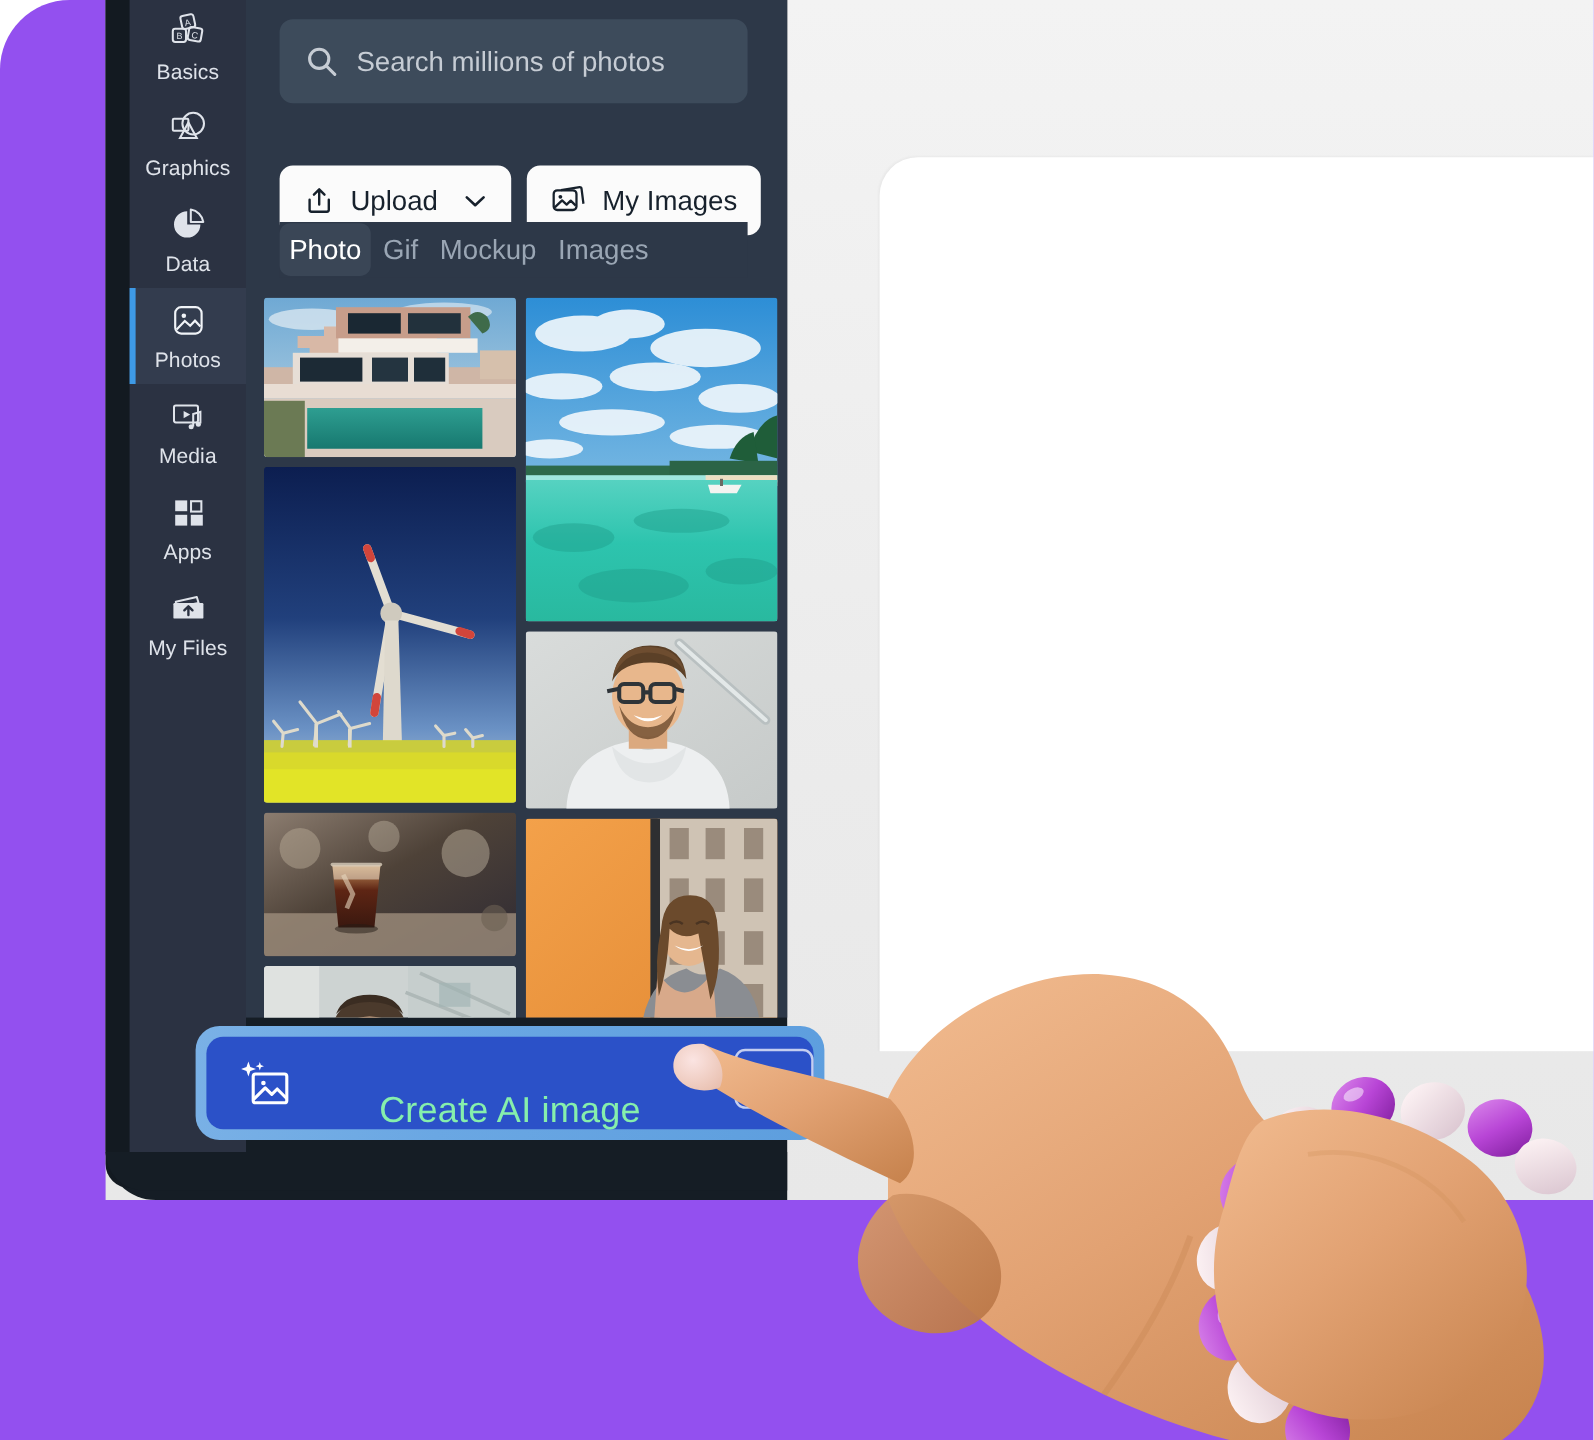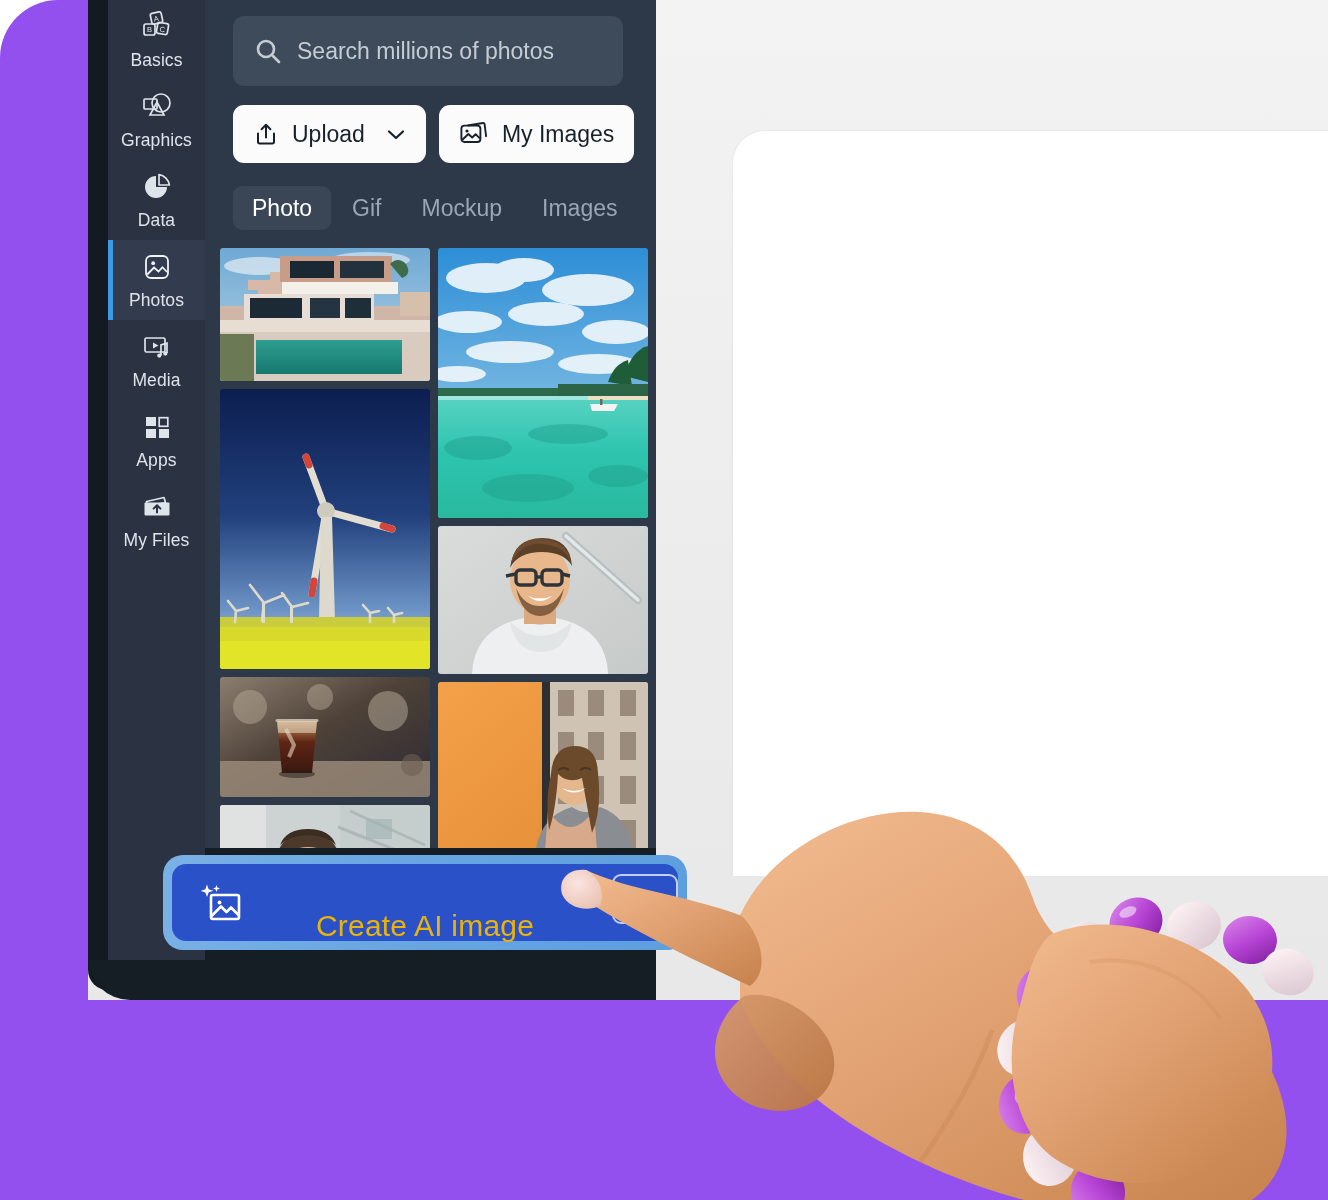--- a/index.html
+++ b/index.html
@@ -86,31 +86,31 @@
     font-size: 23px; color: #cfd6de;
   }
   .search-input::placeholder { color: #c6ccd4; }
 
   .btn-row { position: absolute; left: 28px; top: 105px; display: flex; gap: 13px; }
   .wbtn {
     background: #fbfbfb; border: 0; border-radius: 11px;
     height: 58px; display: flex; align-items: center; gap: 13px;
     padding: 0 20px; cursor: pointer;
     font-family: "Liberation Sans", sans-serif;
-    font-size: 23px; color: #17212c;
+    font-size: 23px; color: #17212c; margin-top: 33px;
   }
   .wbtn svg { display: block; }
   .wbtn .caret { margin-left: 8px; }
 
   .tabs {
     position: absolute; left: 28px; top: 185px; width: 390px; height: 46px;
     background: #2d3848; display: flex; align-items: center; gap: 2px;
   }
   .tab {
-    height: 44px; padding: 0 19px; border-radius: 9px;
+    height: 44px; padding: 0 8px; border-radius: 9px;
     display: flex; align-items: center; justify-content: center;
     font-size: 23px; color: #9aa6b4; cursor: pointer; white-space: nowrap;
   }
   .tab.active { background: #3a4656; color: #ffffff; }
 
   
   .grid {
     position: absolute; left: 10px; top: 248px; width: 441px; height: 712px;
   }
   .col { position: absolute; top: 0; width: 210px; display: flex; flex-direction: column; gap: 8px; }
@@ -127,21 +127,21 @@
   }
   .ai-btn {
     position: absolute; left: 172px; top: 864px; width: 506px; height: 77px;
     background: #2b51c8;
     border-radius: 14px;
     display: flex; align-items: center; cursor: pointer;
   }
   .ai-btn .ai-ico { position: absolute; left: 29px; top: 18px; width: 42px; height: 42px; }
   .ai-btn .ai-txt {
     width: 100%; text-align: center;
-    font-size: 30px; color: #eab308; letter-spacing: .2px; margin-top: 46px;
+    font-size: 30px; color: #86efac; letter-spacing: .2px; margin-top: 46px;
   }
   
   .ai-ghost {
     position: absolute; left: 612px; top: 874px; width: 66px; height: 50px;
     border: 2.5px solid rgba(255,255,255,.72); border-radius: 9px;
   }
 
   
   .shelf {
     position: absolute; left: 88px; top: 960px; width: 568px; height: 32px;

